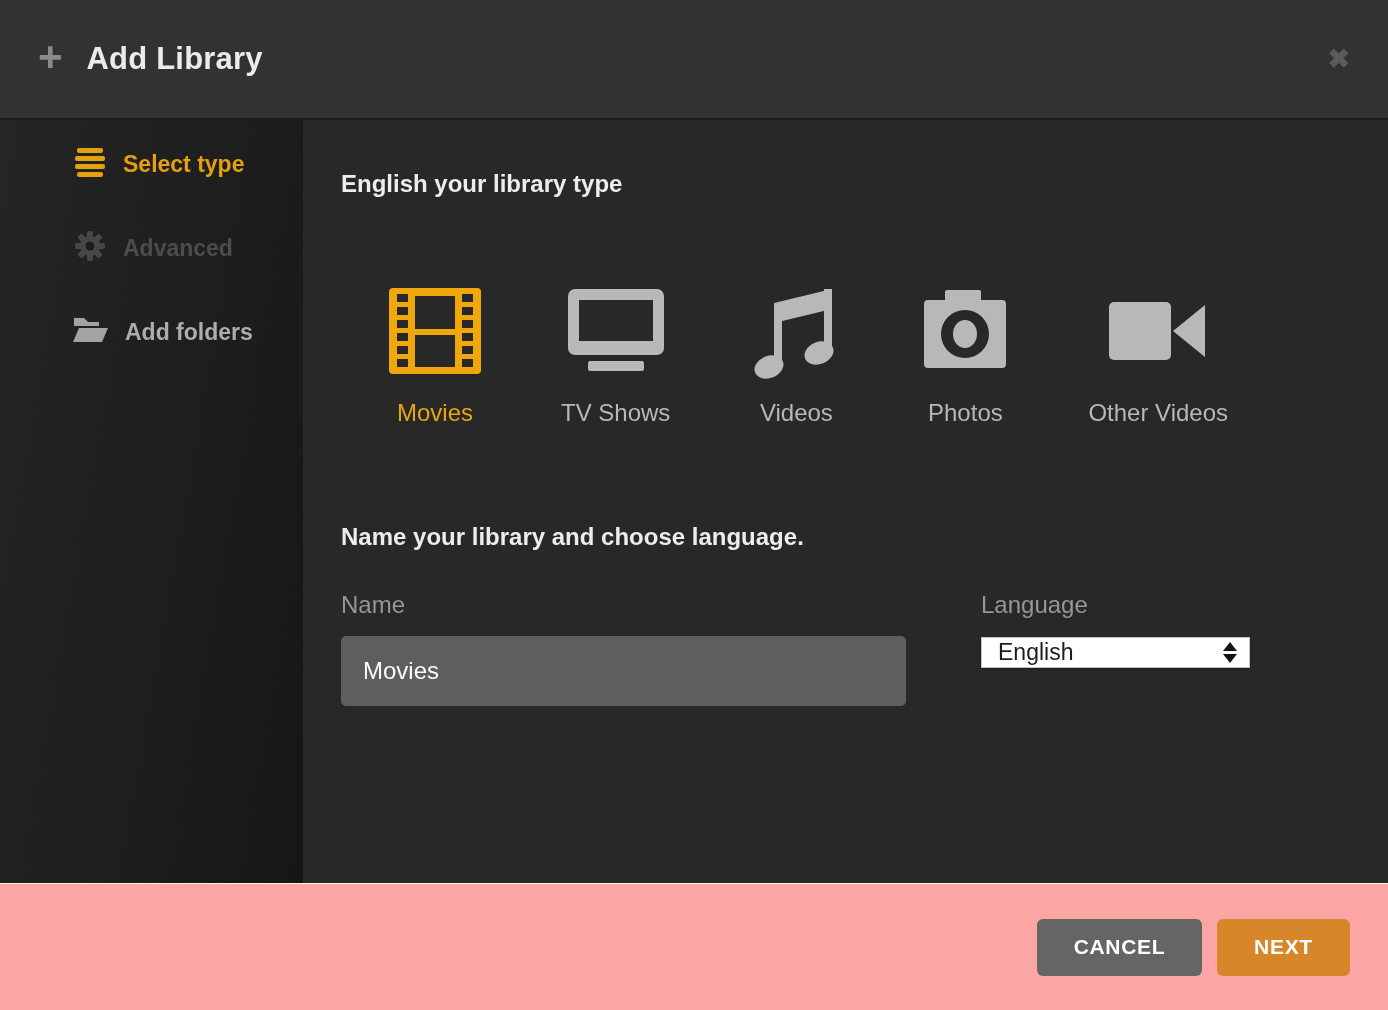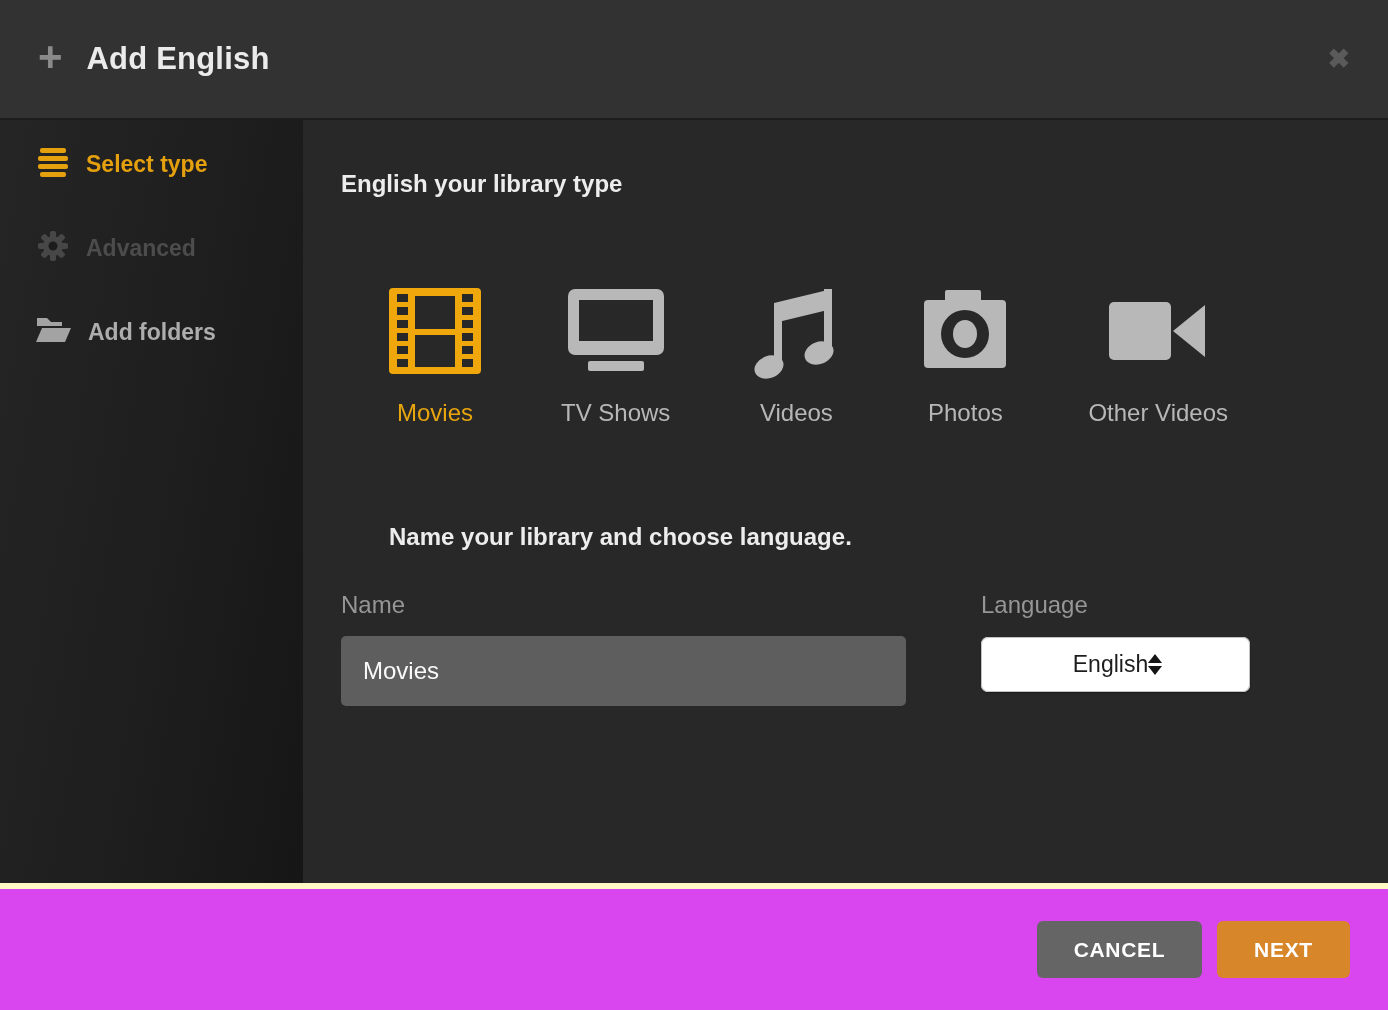--- a/index.html
+++ b/index.html
@@ -36,20 +36,21 @@
   .sidebar {
     flex: 0 0 303px;
     background: linear-gradient(100deg, #252525 0%, #1e1e1e 55%, #161616 100%);
     padding-top: 20px;
   }
   .nav-item {
     display: flex; align-items: center;
     height: 48px; margin-bottom: 36px;
     padding-left: 36px; gap: 16px;
     cursor: pointer;
+    margin-left: 37px;
   }
   .nav-item .nav-label { font-size: 23px; font-weight: 700; }
   .nav-item.active .nav-label { color: #e5a00d; }
   .nav-item.normal .nav-label { color: #adadad; }
   .nav-item.disabled .nav-label { color: #4c4c4c; }
 
   .main { flex: 1; padding: 0 38px; background: #282828; }
 
   .section-heading { color: #ededed; font-size: 24px; font-weight: 700; line-height: 33px; }
   .heading-type { margin-top: 47px; }
@@ -58,68 +59,68 @@
     display: flex; margin-top: 86px; padding-left: 48px; gap: 80px;
   }
   .type-item {
     display: flex; flex-direction: column; align-items: center;
     cursor: pointer;
   }
   .type-icon-box { height: 90px; display: flex; align-items: center; justify-content: center; }
   .type-label { margin-top: 23px; font-size: 24px; color: #b7b7b7; white-space: nowrap; }
   .type-item.selected .type-label { color: #e8a50e; }
 
-  .heading-name { margin-top: 93px; margin-left: 48px; }
+  .heading-name { margin-top: 93px; }
 
   .form-row { display: flex; margin-top: 37px; gap: 75px; }
   .field-label { color: #969696; font-size: 24px; line-height: 30px; }
   .field-name { width: 565px; }
   .field-lang { width: 269px; }
   .name-input {
     display: block; margin-top: 16px; width: 565px; height: 70px;
     background: #5e5e5e; border: none; border-radius: 5px;
     color: #fafafa; font-size: 24px; padding: 0 22px;
     font-family: "Liberation Sans", sans-serif; outline: none;
   }
   .select {
-    margin-top: 17px; height: 55px; width: 269px;
-    background: #ffffff; border-radius: 7px;
+    margin-top: 17px; height: 31px; width: 269px;
+    background: #ffffff; border-radius: 1px;
     box-shadow: inset 0 0 0 1px #c2c2c2, 0 1px 2px rgba(0,0,0,.35);
-    display: flex; align-items: center; justify-content: center;
+    display: flex; align-items: center; justify-content: space-between;
     padding: 0 13px 0 17px; cursor: pointer;
   }
   .select-value { color: #1d1d1d; font-size: 23px; }
   .arrows { display: flex; flex-direction: column; gap: 3px; align-items: center; }
   .arrow-up { width: 0; height: 0; border-left: 7px solid transparent; border-right: 7px solid transparent; border-bottom: 9px solid #141414; }
   .arrow-down { width: 0; height: 0; border-left: 7px solid transparent; border-right: 7px solid transparent; border-top: 9px solid #141414; }
 
   
   .footer {
     flex: 0 0 127px;
-    background: #d946ef;
-    border-top: 6px solid #fef9c3;
+    background: #fca5a5;
+    border-top: 1px solid #fef9c3;
     display: flex; align-items: center; justify-content: flex-end;
     gap: 15px; padding-right: 38px;
   }
   .btn {
     height: 57px; border: none; border-radius: 6px;
     color: #ffffff; font-weight: 700; font-size: 21px; letter-spacing: .7px;
     font-family: "Liberation Sans", sans-serif; cursor: pointer;
   }
   .btn-cancel { width: 165px; background: #656565; }
   .btn-next  { width: 133px; background: #d8862a; }
 </style>
 </head>
 <body>
 
 <div class="dialog">
 
   <div class="header">
     <span class="plus">+</span>
-    <span class="title">Add English</span>
+    <span class="title">Add Library</span>
     <span class="close">✖</span>
   </div>
 
   <div class="body">
 
     <div class="sidebar">
 
       <div class="nav-item active">
         <span>
           <svg width="34" height="30" viewBox="0 0 34 30">

